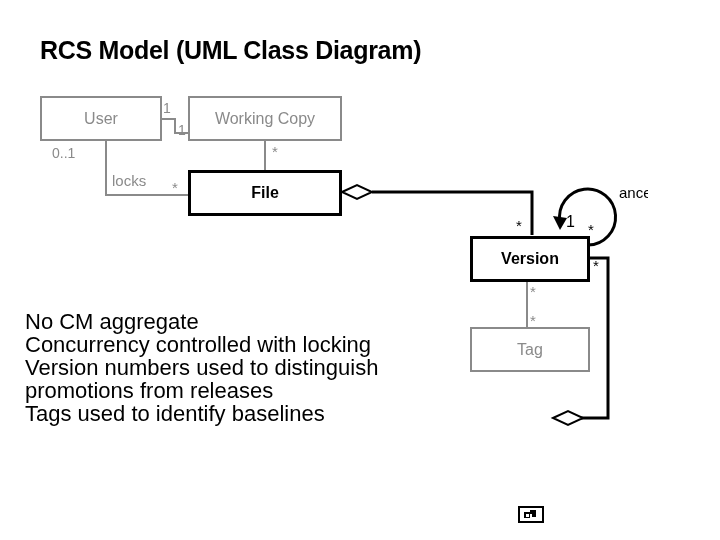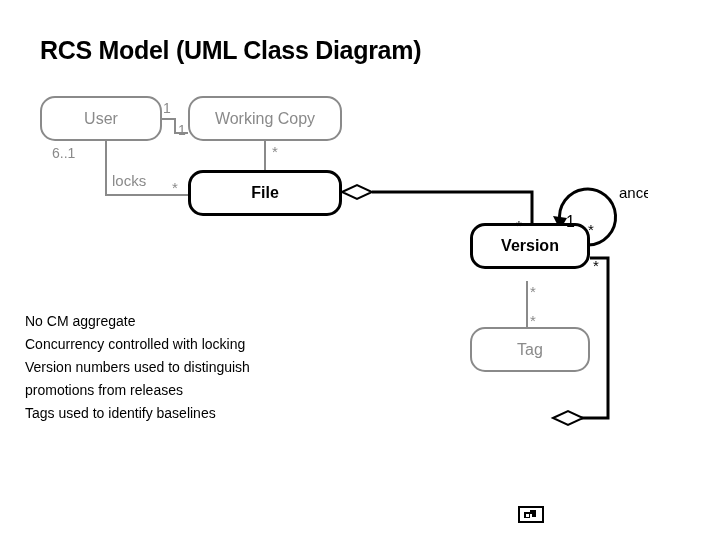--- a/index.html
+++ b/index.html
@@ -33,21 +33,20 @@
     width: 720px;
     height: 540px;
   }
   .cls-box {
     position: absolute;
     box-sizing: border-box;
     display: flex;
     align-items: center;
     justify-content: center;
     background: #ffffff;
-    border-radius: 15px;
   }
   .cls-box.gray {
     border: 2px solid #8a8a8a;
     color: #8a8a8a;
     font-size: 16px;
     font-weight: normal;
   }
   .cls-box.black {
     border: 3px solid #000000;
     color: #000000;
@@ -68,21 +67,21 @@
     font-size: 15px;
     white-space: nowrap;
     line-height: 1;
   }
   .role.gray { color: #8a8a8a; text-align: center; }
   .role.black { color: #000000; }
   #notes {
     position: absolute;
     left: 25px;
     top: 310px;
-    font-size: 14px;
+    font-size: 22px;
     color: #000000;
     line-height: 23px;
     white-space: pre;
   }
   #embed-icon {
     position: absolute;
     left: 518px;
     top: 506px;
     width: 26px;
     height: 17px;
@@ -128,32 +127,32 @@
   </div>
 
   <div class="cls-box black" style="left:188px; top:170px; width:154px; height:46px;">
     <span>File</span>
   </div>
 
   <div class="cls-box gray" style="left:188px; top:96px;  width:154px; height:45px;">
     <span>Working Copy</span>
   </div>
 
-  <div class="cls-box black" style="left:470px; top:223px; width:120px; height:46px;">
+  <div class="cls-box black" style="left:470px; top:236px; width:120px; height:46px;">
     <span>Version</span>
   </div>
 
   <div class="cls-box gray" style="left:470px; top:327px; width:120px; height:45px;justify-content:center;">
     <span>Tag</span>
   </div>
 
 
   <div class="mult gray" style="left:163px; top:101px;">1</div>
   <div class="mult gray" style="left:178px; top:123px;">1</div>
-  <div class="mult gray" style="left:52px;  top:146px;">6..1</div>
+  <div class="mult gray" style="left:52px;  top:146px;">0..1</div>
   <div class="mult gray star" style="left:172px; top:180px;">*</div>
   <div class="mult gray star" style="left:272px; top:144px;">*</div>
   <div class="mult black star" style="left:516px; top:218px;">*</div>
   <div class="mult black" style="left:566px; top:214px; font-size:16px;">1</div>
   <div class="mult black star" style="left:588px; top:222px;">*</div>
   <div class="mult black star" style="left:593px; top:258px;">*</div>
   <div class="mult gray star" style="left:530px; top:284px;">*</div>
   <div class="mult gray star" style="left:530px; top:313px;">*</div>
 
   <div class="role gray" style="left:112px; top:173px;">locks</div>

